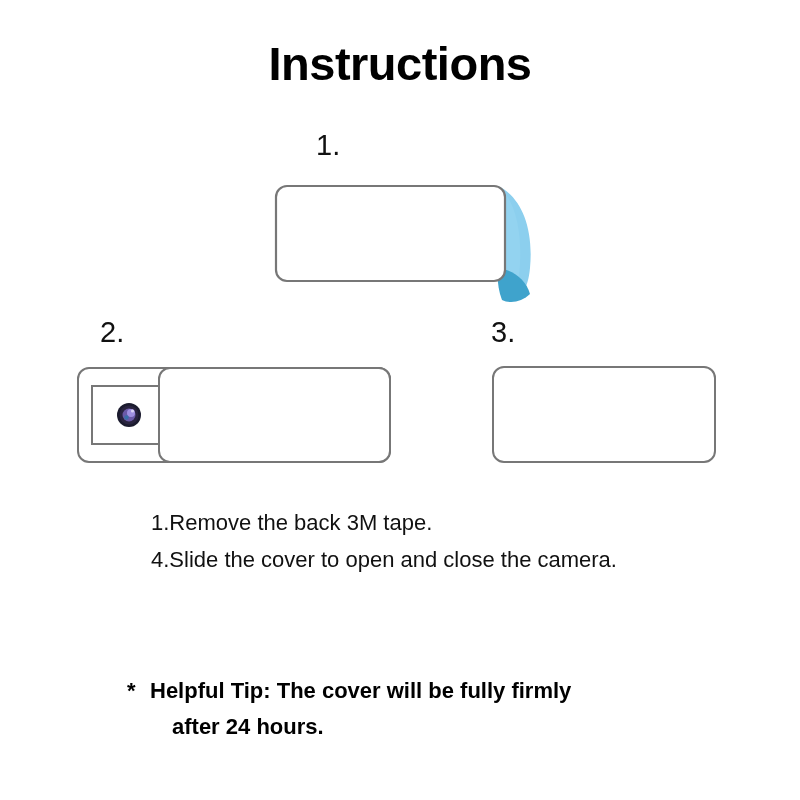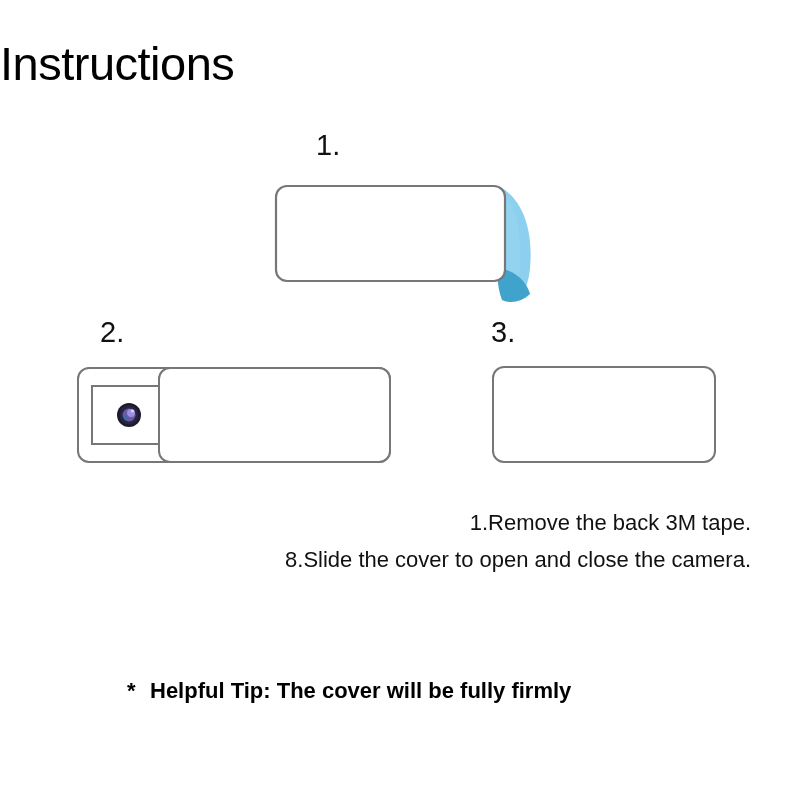--- a/index.html
+++ b/index.html
@@ -20,23 +20,23 @@
     position: absolute;
     inset: 0;
   }
 
   
   .title {
     position: absolute;
     top: 36px;
     left: 0;
     width: 800px;
-    text-align: left;
+    text-align: center;
     font-size: 47px;
-    font-weight: normal;
+    font-weight: bold;
     letter-spacing: -0.5px;
     color: #000000;
   }
 
   
   .step-num {
     position: absolute;
     font-size: 29px;
     font-weight: 400;
     color: #111111;
@@ -54,21 +54,20 @@
   #fig3 { left: 481px; top: 355px; width: 250px; height: 120px; }
 
   .figure svg { display: block; overflow: visible; }
 
   
   .instructions {
     position: absolute;
     left: 151px;
     top: 504px;
     width: 600px;
-    text-align: right;
   }
   .instr-line {
     font-size: 22px;
     line-height: 37px;
     color: #111111;
     white-space: pre;
   }
 
   
   .tip {
@@ -137,23 +136,24 @@
   <div class="step-num" id="step3-num">3.</div>
 
   <div class="figure" id="fig3">
     <svg width="250" height="120" viewBox="0 0 250 120" xmlns="http://www.w3.org/2000/svg">
       <rect x="12" y="12" width="222" height="95" rx="11" ry="11" fill="#ffffff" stroke="#777777" stroke-width="2"></rect>
     </svg>
   </div>
 
   <div class="instructions">
     <div class="instr-line">1.Remove the back 3M tape.</div>
-    <div class="instr-line">8.Slide the cover to open and close the camera.</div>
+    <div class="instr-line">4.Slide the cover to open and close the camera.</div>
   </div>
 
   <div class="tip">
     <div class="tip-row">
       <span class="tip-star">*</span>
       <span>Helpful Tip: The cover will be fully firmly</span>
     </div>
+    <div class="tip-second">after 24 hours.</div>
   </div>
 
 </div>
 
 </body></html>

